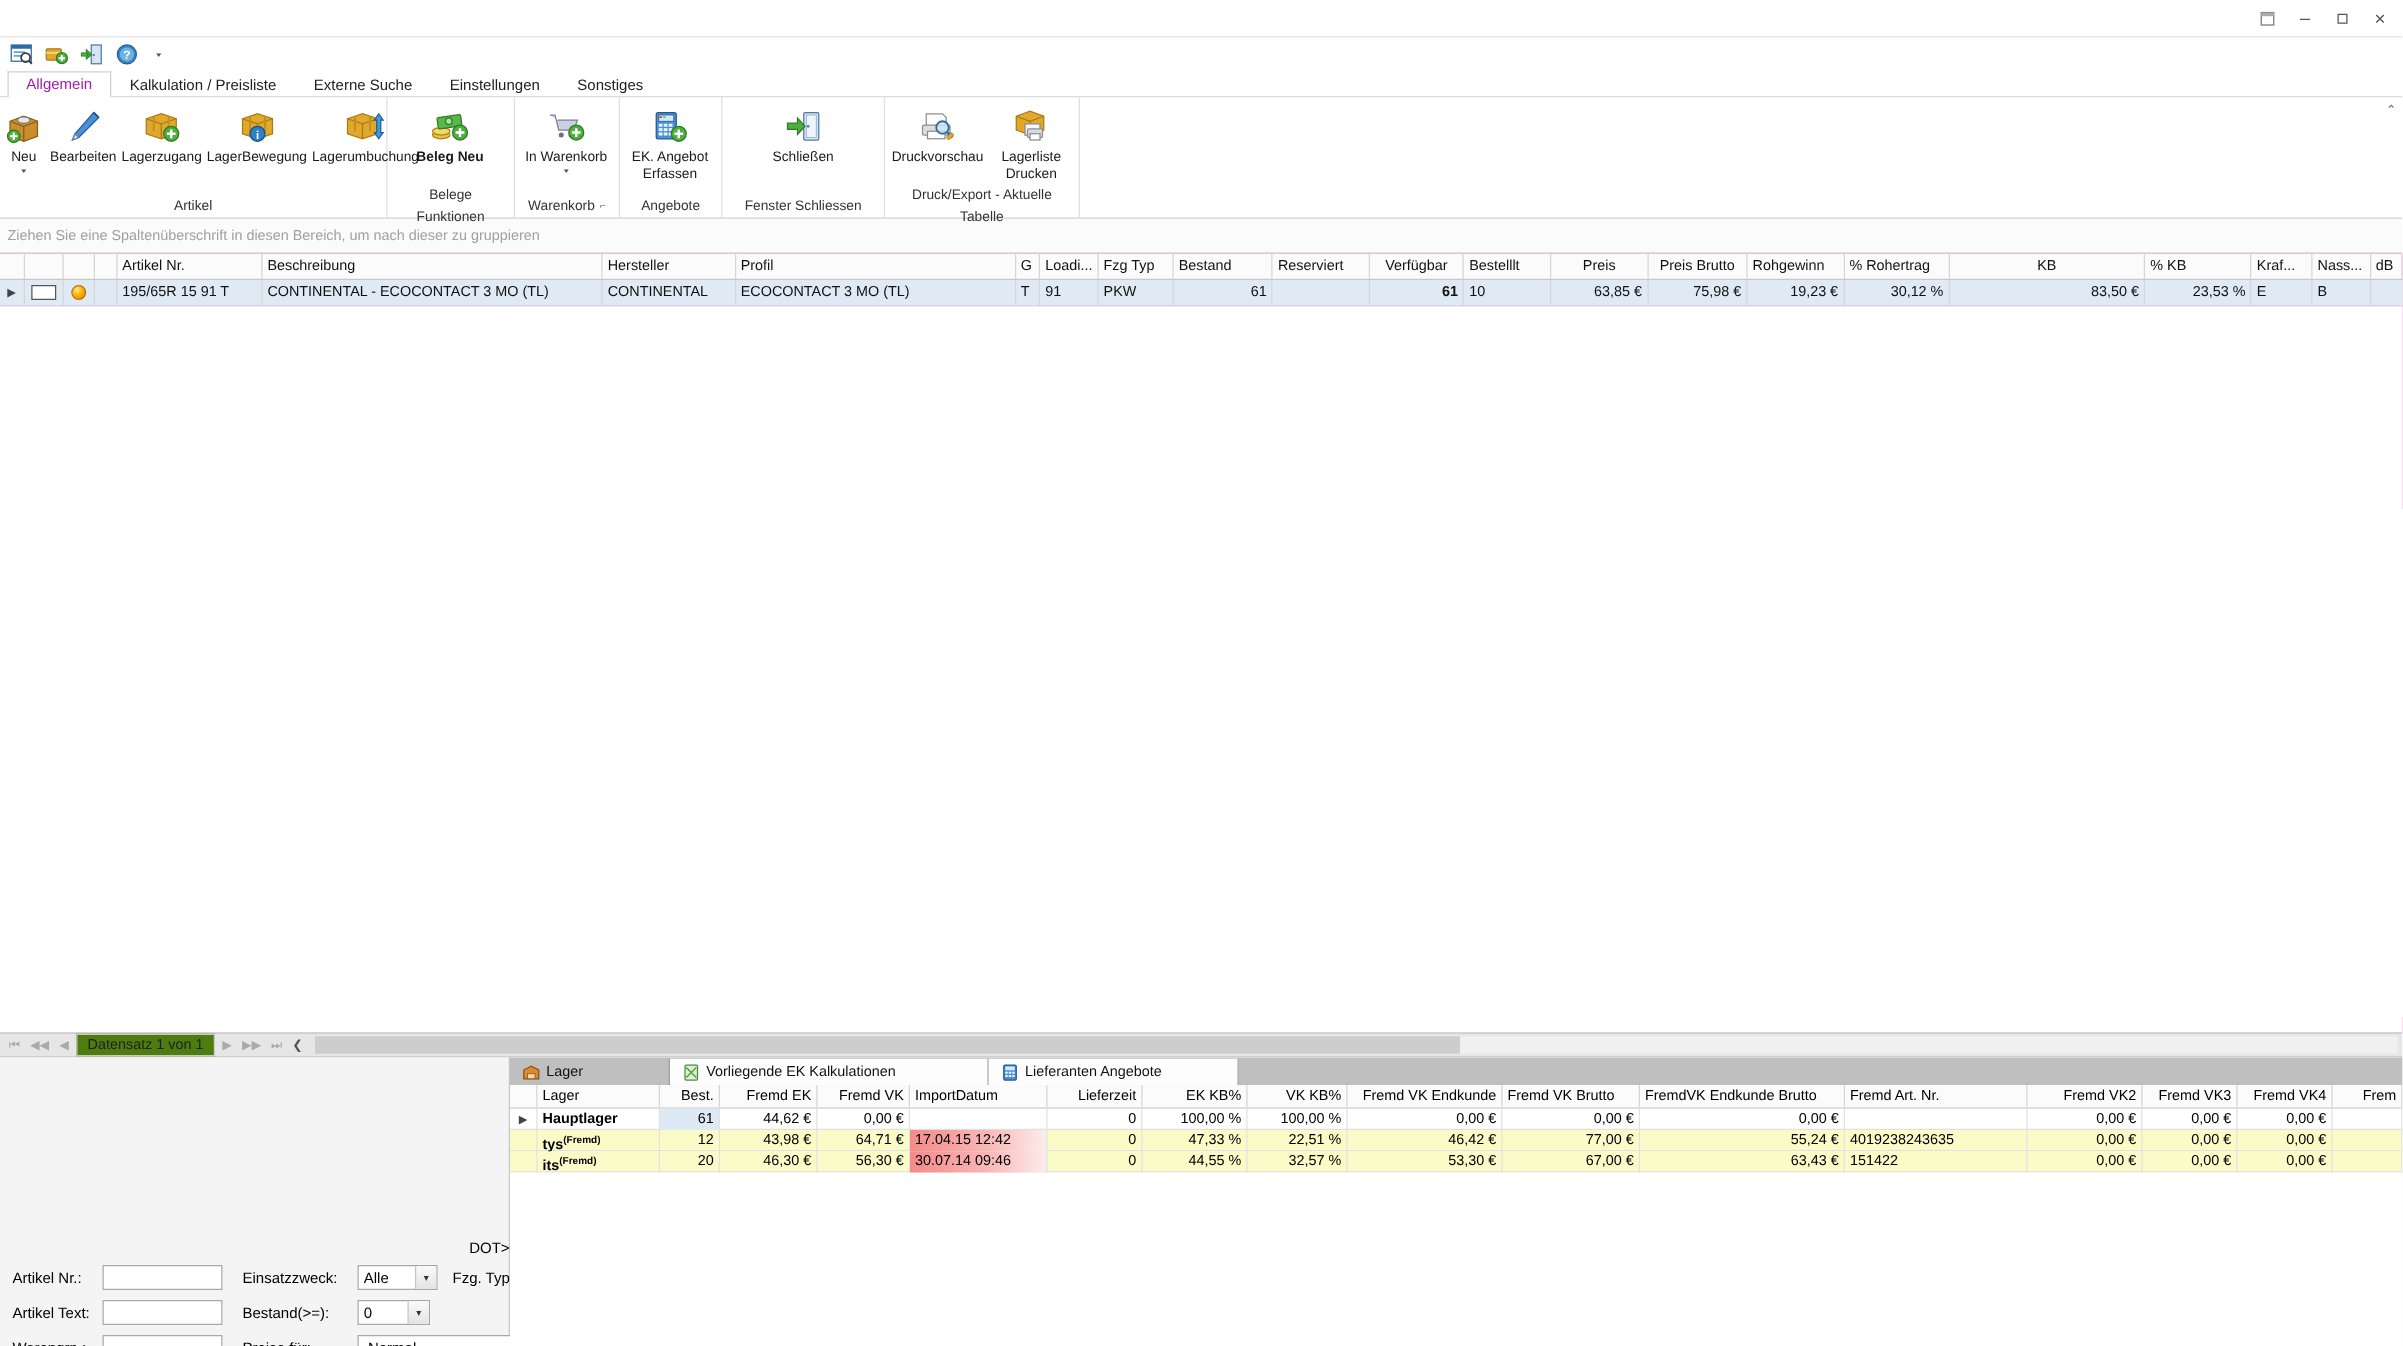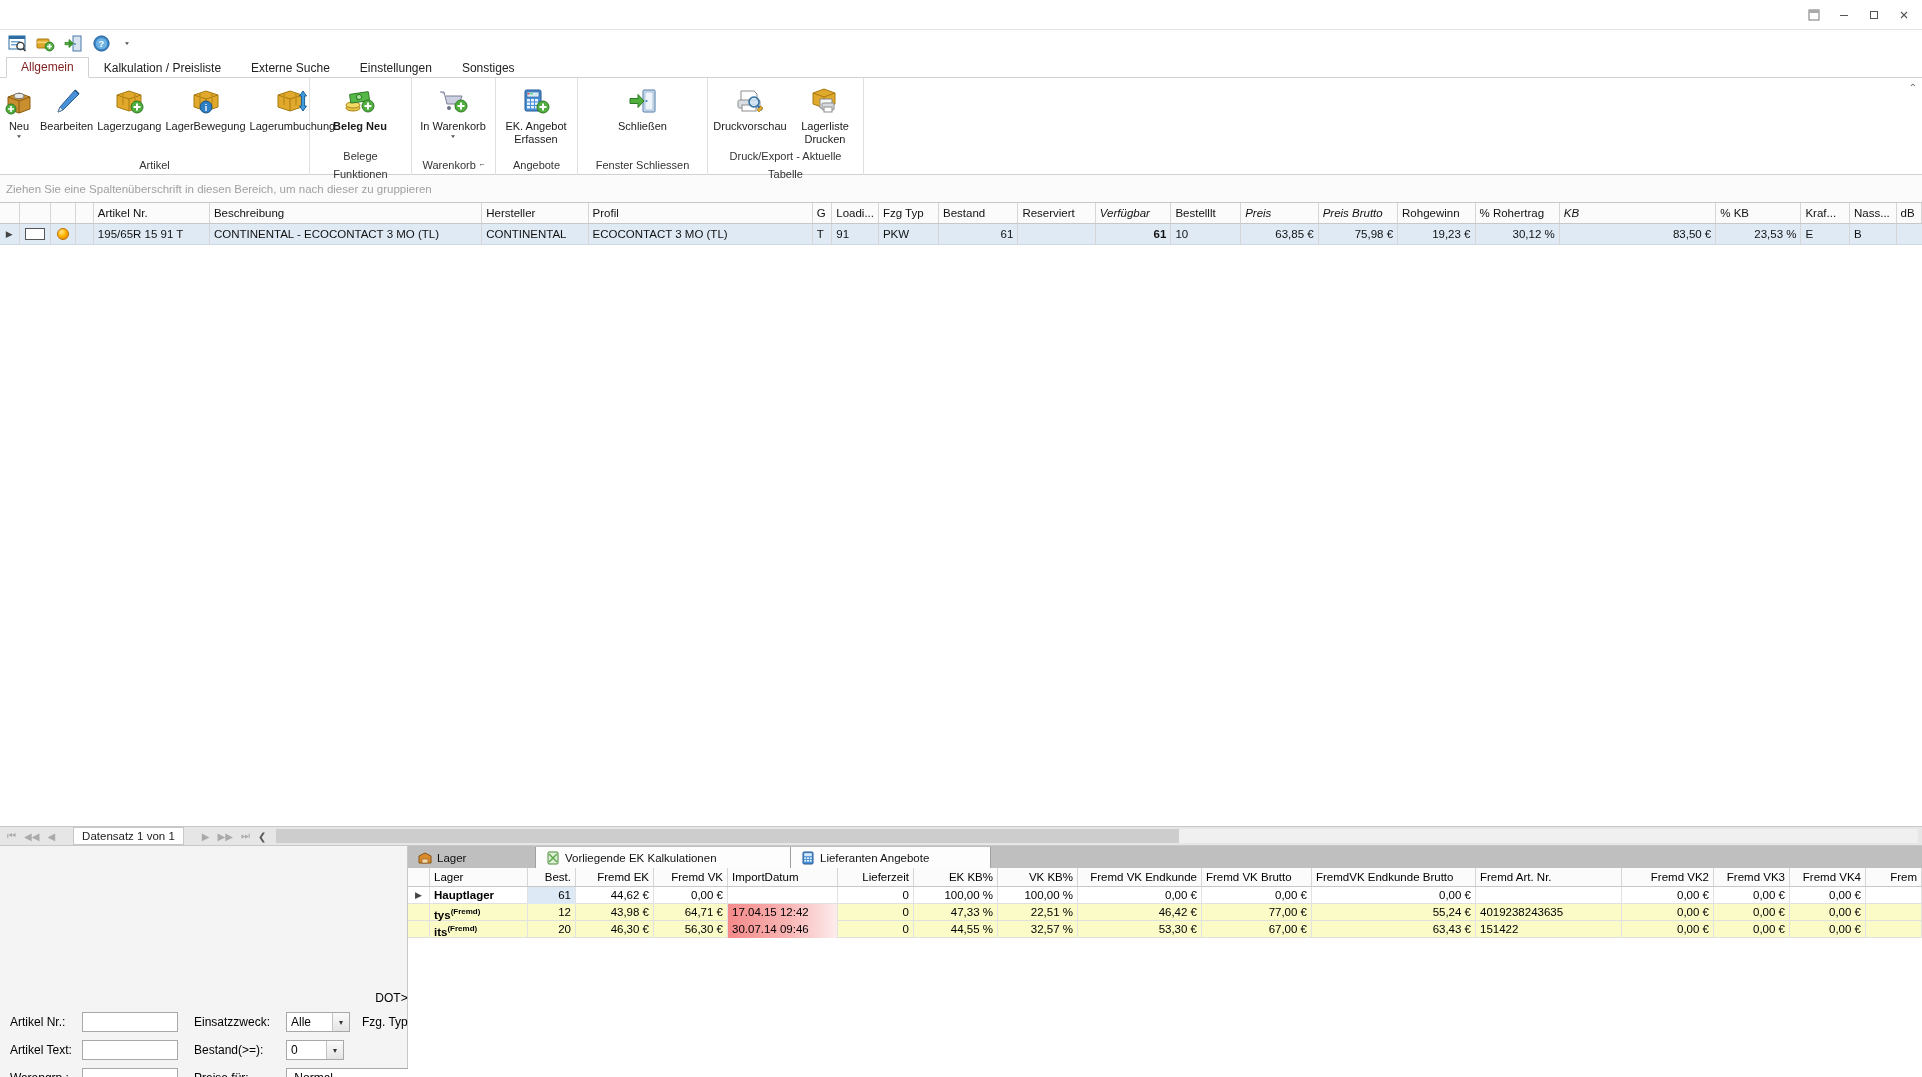--- a/index.html
+++ b/index.html
@@ -58,21 +58,21 @@
   .rtab {
     padding: 2px 14px 3px 14px;
     font-size: 12px; color: #222;
     border: 1px solid transparent;
     border-bottom: none;
     position: relative; top: 1px;
   }
   .rtab.active {
     background: #fff;
     border-color: #d2d2d2;
-    color: #7f1d1d;
+    color: #a21caf;
     border-bottom: 1px solid #fff;
   }
 
   
   .ribbon {
     height: 97px;
     background: #ffffff;
     border-bottom: 1px solid #d2d2d2;
     display: flex;
     position: relative;
@@ -122,21 +122,21 @@
     background: #fbfbfb;
     border-bottom: 1px solid #c8c8c8;
     font-size: 11.5px; color: #111;
   }
   .gh {
     border-right: 1px solid #d6d6d6;
     padding: 3px 4px 0 4px;
     white-space: nowrap; overflow: hidden;
     line-height: 14px;
   }
-  .gh.r { text-align: left; font-style: italic; }
+  .gh.r { text-align: center; }
   .grow {
     display: flex; height: 21px;
     background: #dfeaf5;
     border-bottom: 1px solid #cfd9e3;
     font-size: 11.5px; color: #111;
     align-items: center;
   }
   .gc {
     border-right: 1px solid #d6d6d6;
     padding: 0 4px;
@@ -164,22 +164,22 @@
     background: #e6e6e6;
     border-top: 1px solid #c8c8c8;
     border-bottom: 1px solid #c8c8c8;
     display: flex; align-items: center;
     font-size: 11.5px; color: #222;
     padding-left: 3px;
   }
   .nb { padding: 0 4px; color: #555; font-size: 10px; }
   .nb.dis { color: #aaa; }
   .reclabel {
-    background: #ffffff; border: 1px solid #c8c8c8;
-    height: 18px; line-height: 16px; padding: 0 8px; margin: 0 14px;
+    background: #4d7c0f; border: 1px solid #c8c8c8;
+    height: 18px; line-height: 16px; padding: 0 8px; margin: 0 2px;
     font-size: 11.5px;
   }
   .hscroll {
     flex: 1; height: 14px; margin-left: 6px; margin-right: 4px;
     background: #f0f0f0; position: relative;
   }
   .hscroll .thumb {
     position: absolute; left: 0; top: 0; height: 14px; width: 55%;
     background: #cdcdcd;
   }

